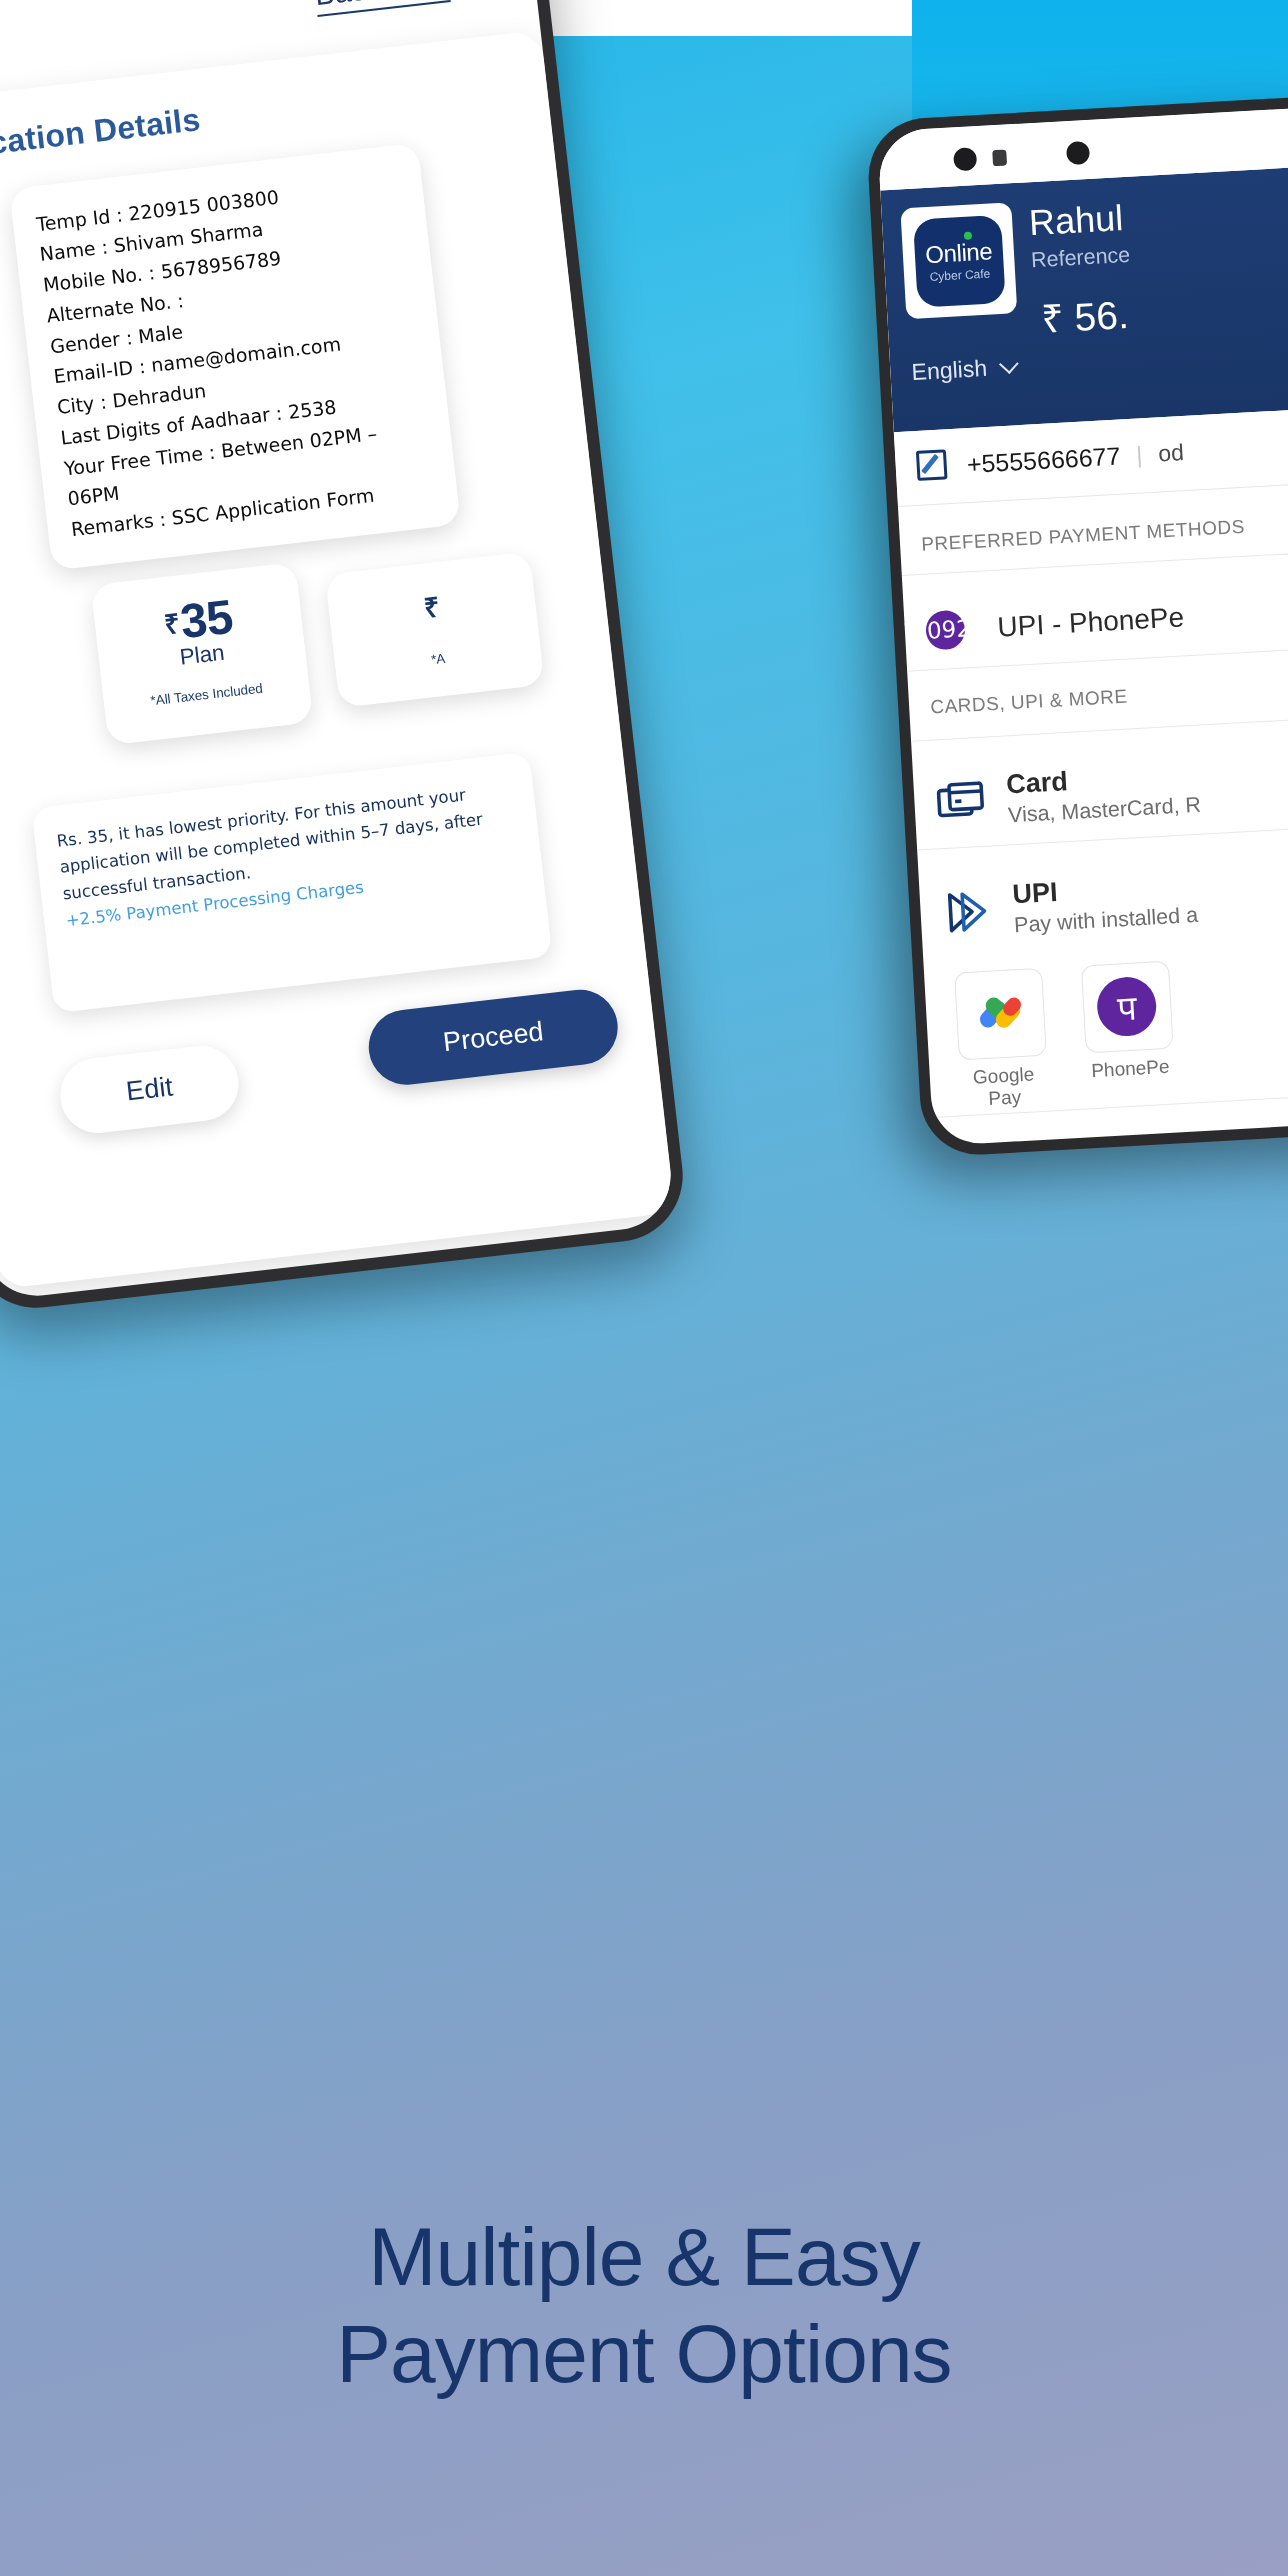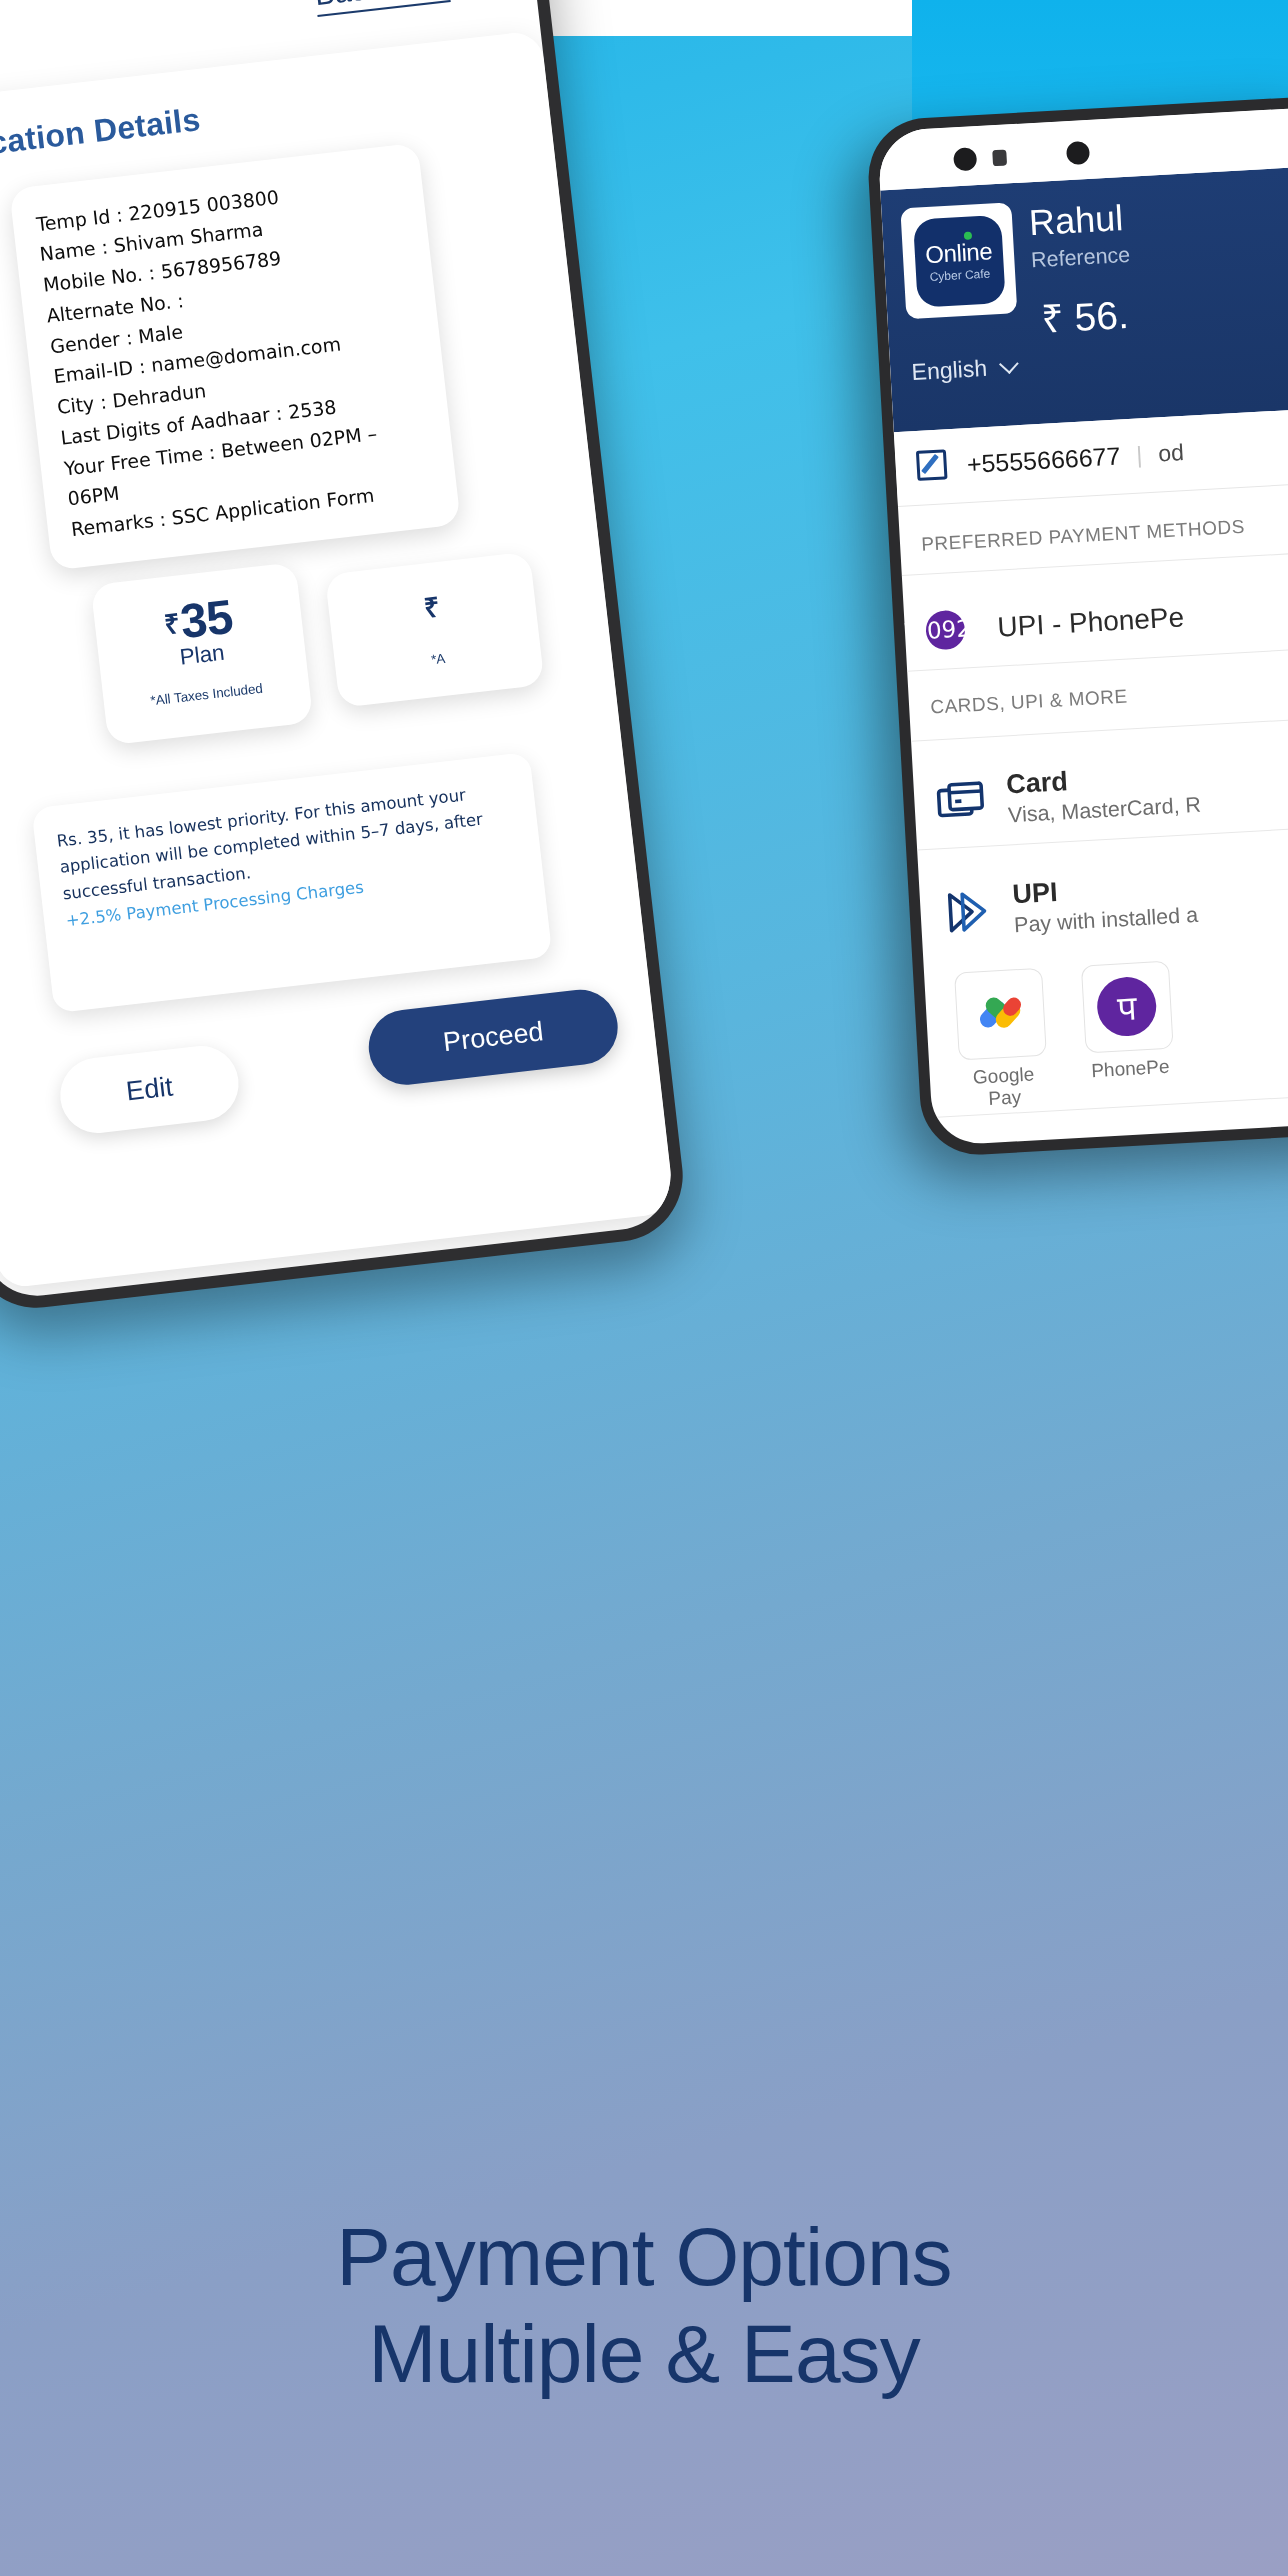--- a/index.html
+++ b/index.html
@@ -416,16 +416,16 @@
       <span>
         <span class="pm-title">Netbanking</span>
         
       </span>
     </div>
 
   </div>
 </div>
 
 <div class="headline">
+  <div>Multiple &amp; Easy</div>
   <div>Payment Options</div>
-  <div>Multiple &amp; Easy</div>
 </div>
 
 
 </body></html>

